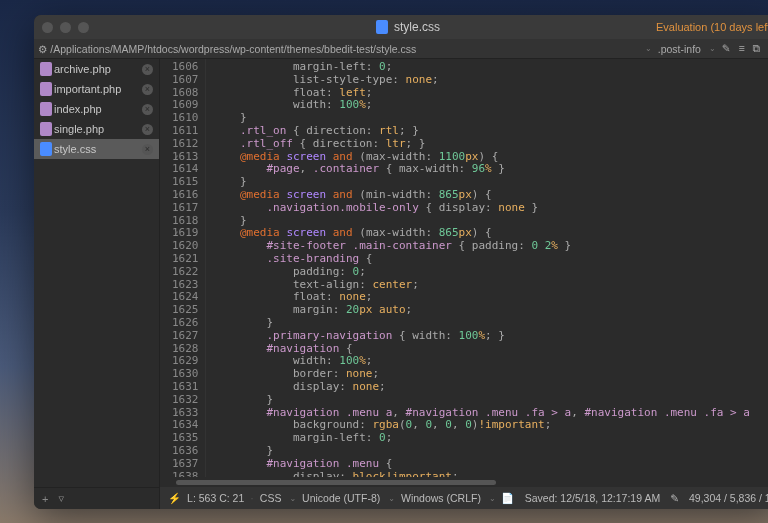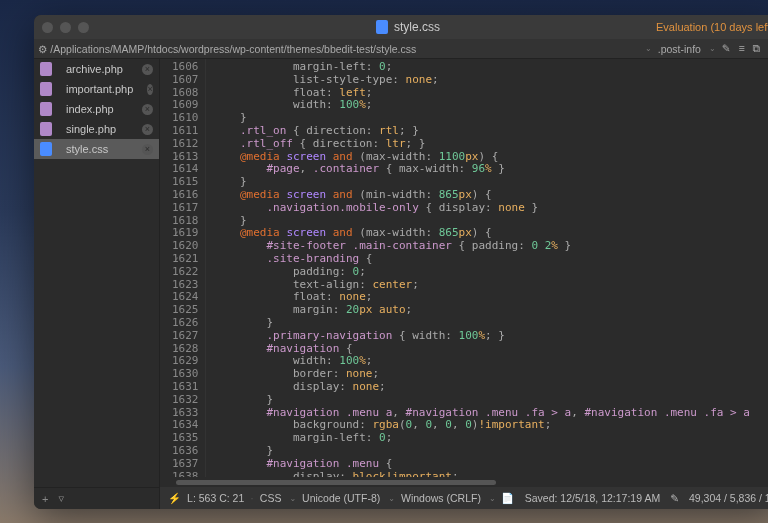--- a/index.html
+++ b/index.html
@@ -37,21 +37,21 @@
 }
 .toolbar .lbl { background: #3a3a3a; padding: 2px 6px; border-radius: 2px; margin-right: 4px; }
 .toolbar .path { flex: 1; overflow: hidden; white-space: nowrap; text-overflow: ellipsis; }
 .toolbar .post { margin: 0 6px; }
 .tb-icons { display: flex; gap: 8px; margin-left: 6px; }
 .body { flex: 1; display: flex; overflow: hidden; }
 .sidebar { width: 126px; background: #2b2b2b; border-right: 1px solid #222;
   display: flex; flex-direction: column; }
 .filelist { flex: 1; }
 .file {
-  display: flex; align-items: center; gap: 14px;
+  display: flex; align-items: center; gap: 2px;
   padding: 3px 6px; color: #c8c8c8; font-size: 11px;
   cursor: pointer;
 }
 .file.sel { background: #5a5a5a; }
 .ficon { width: 12px; height: 14px; border-radius: 2px; flex-shrink: 0; }
 .ficon.php { background: #b088c8; }
 .ficon.css { background: #4a8cff; }
 .fx { margin-left: auto; width: 11px; height: 11px; border-radius: 50%;
   background: #555; color: #2b2b2b; font-size: 9px; line-height: 11px;
   text-align: center; }

